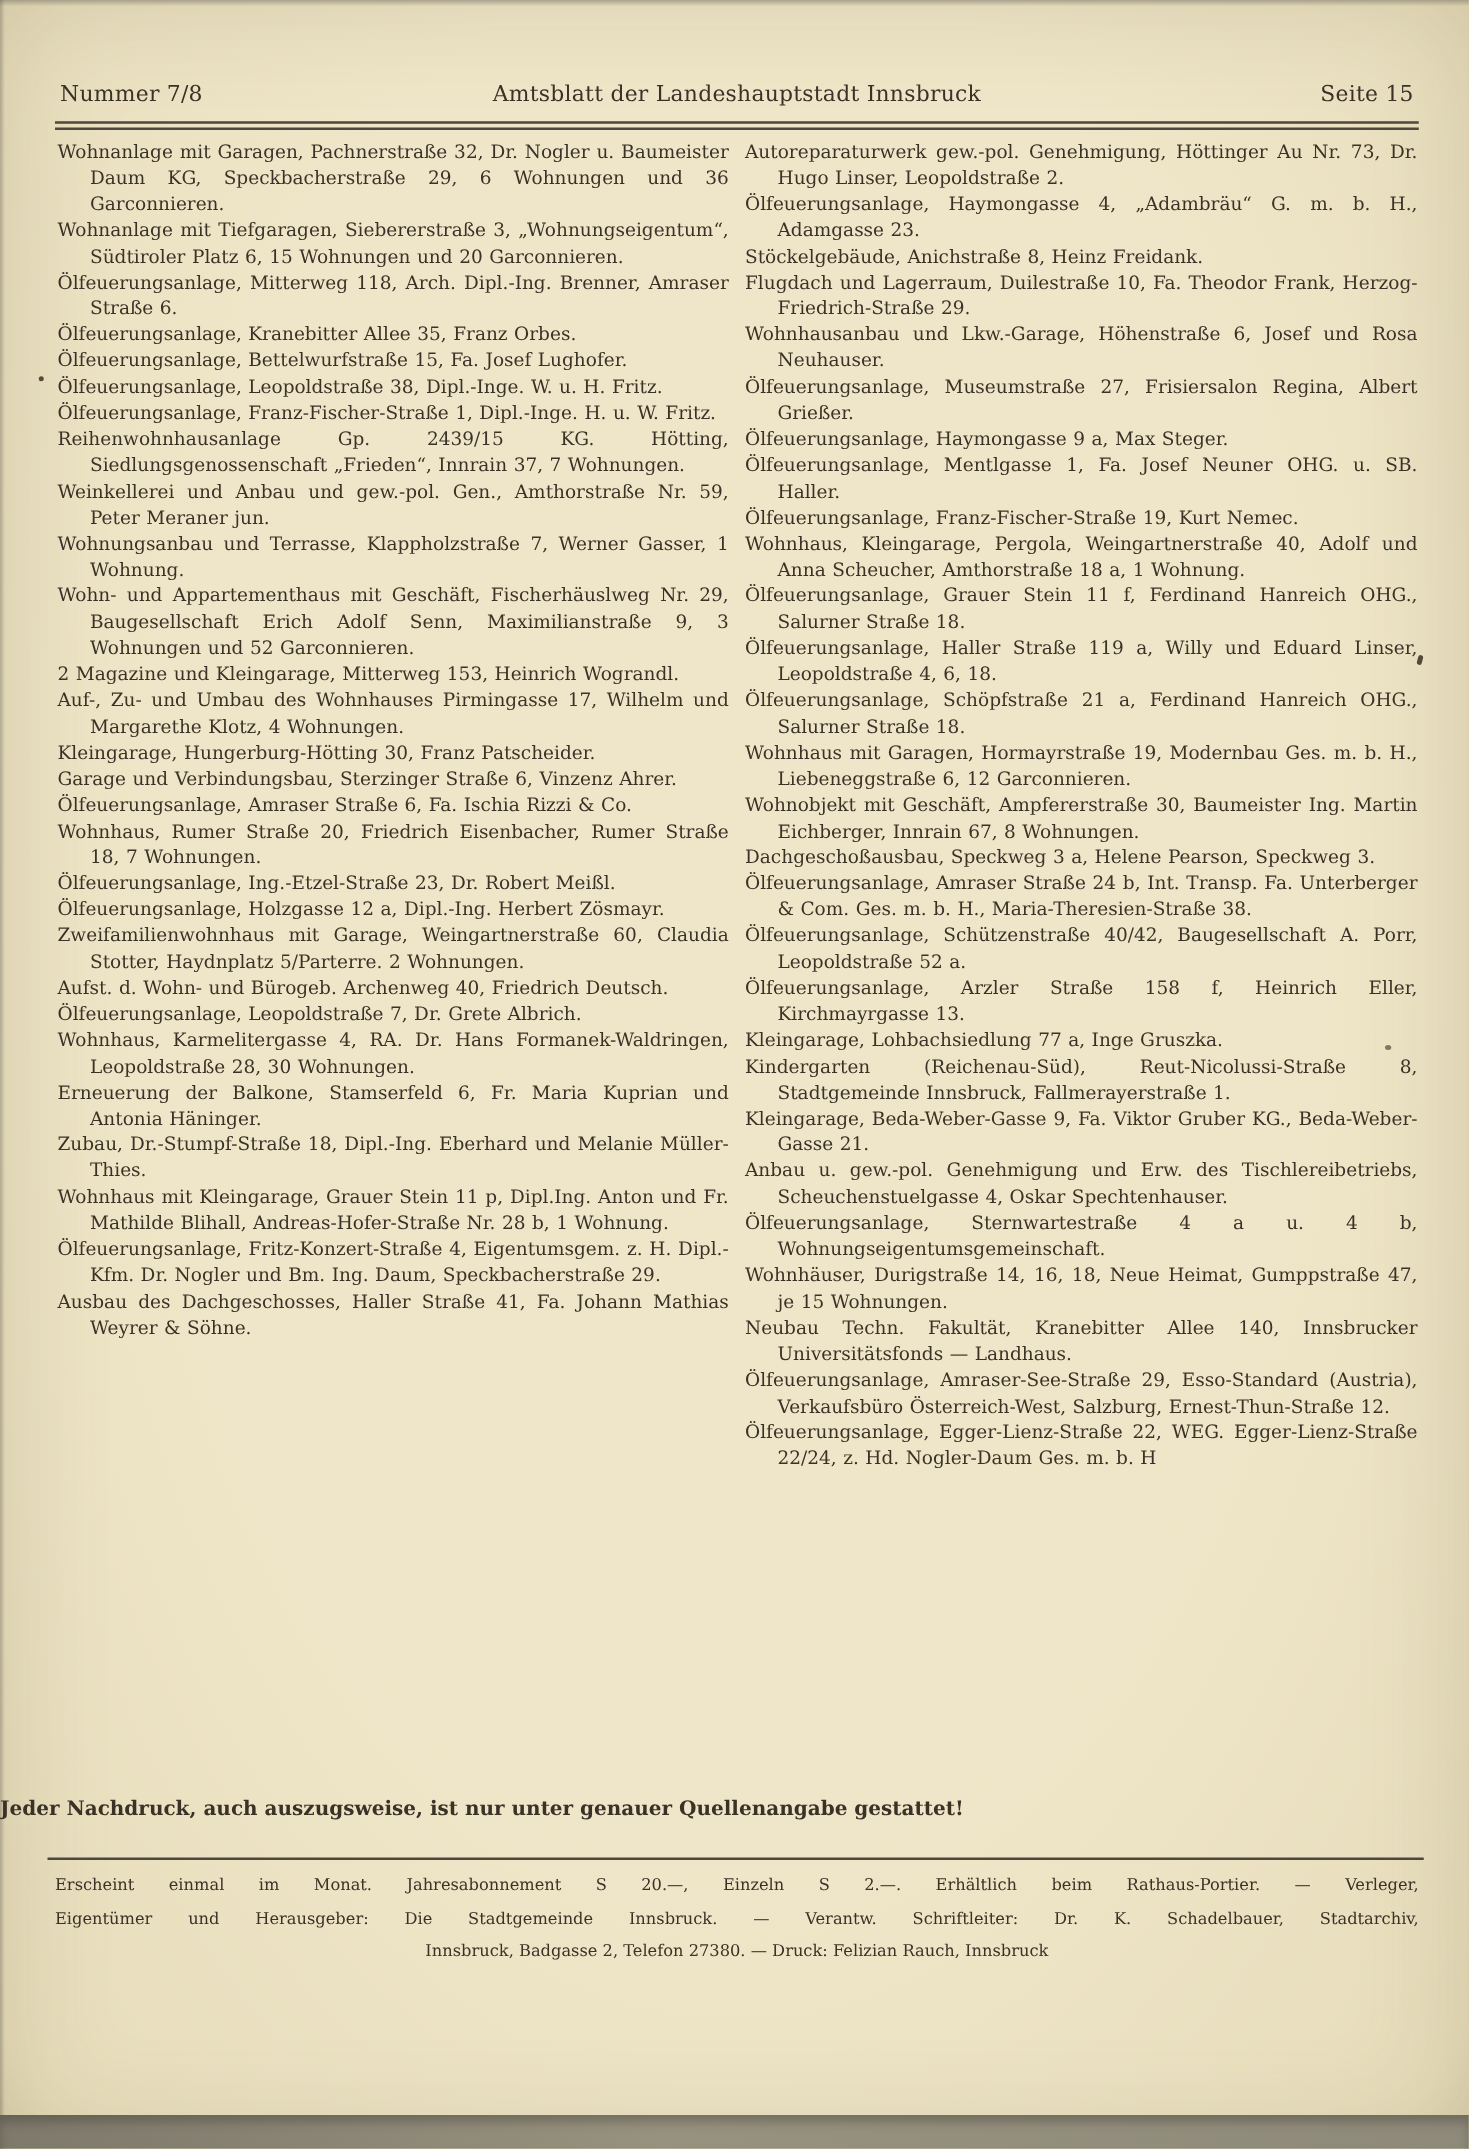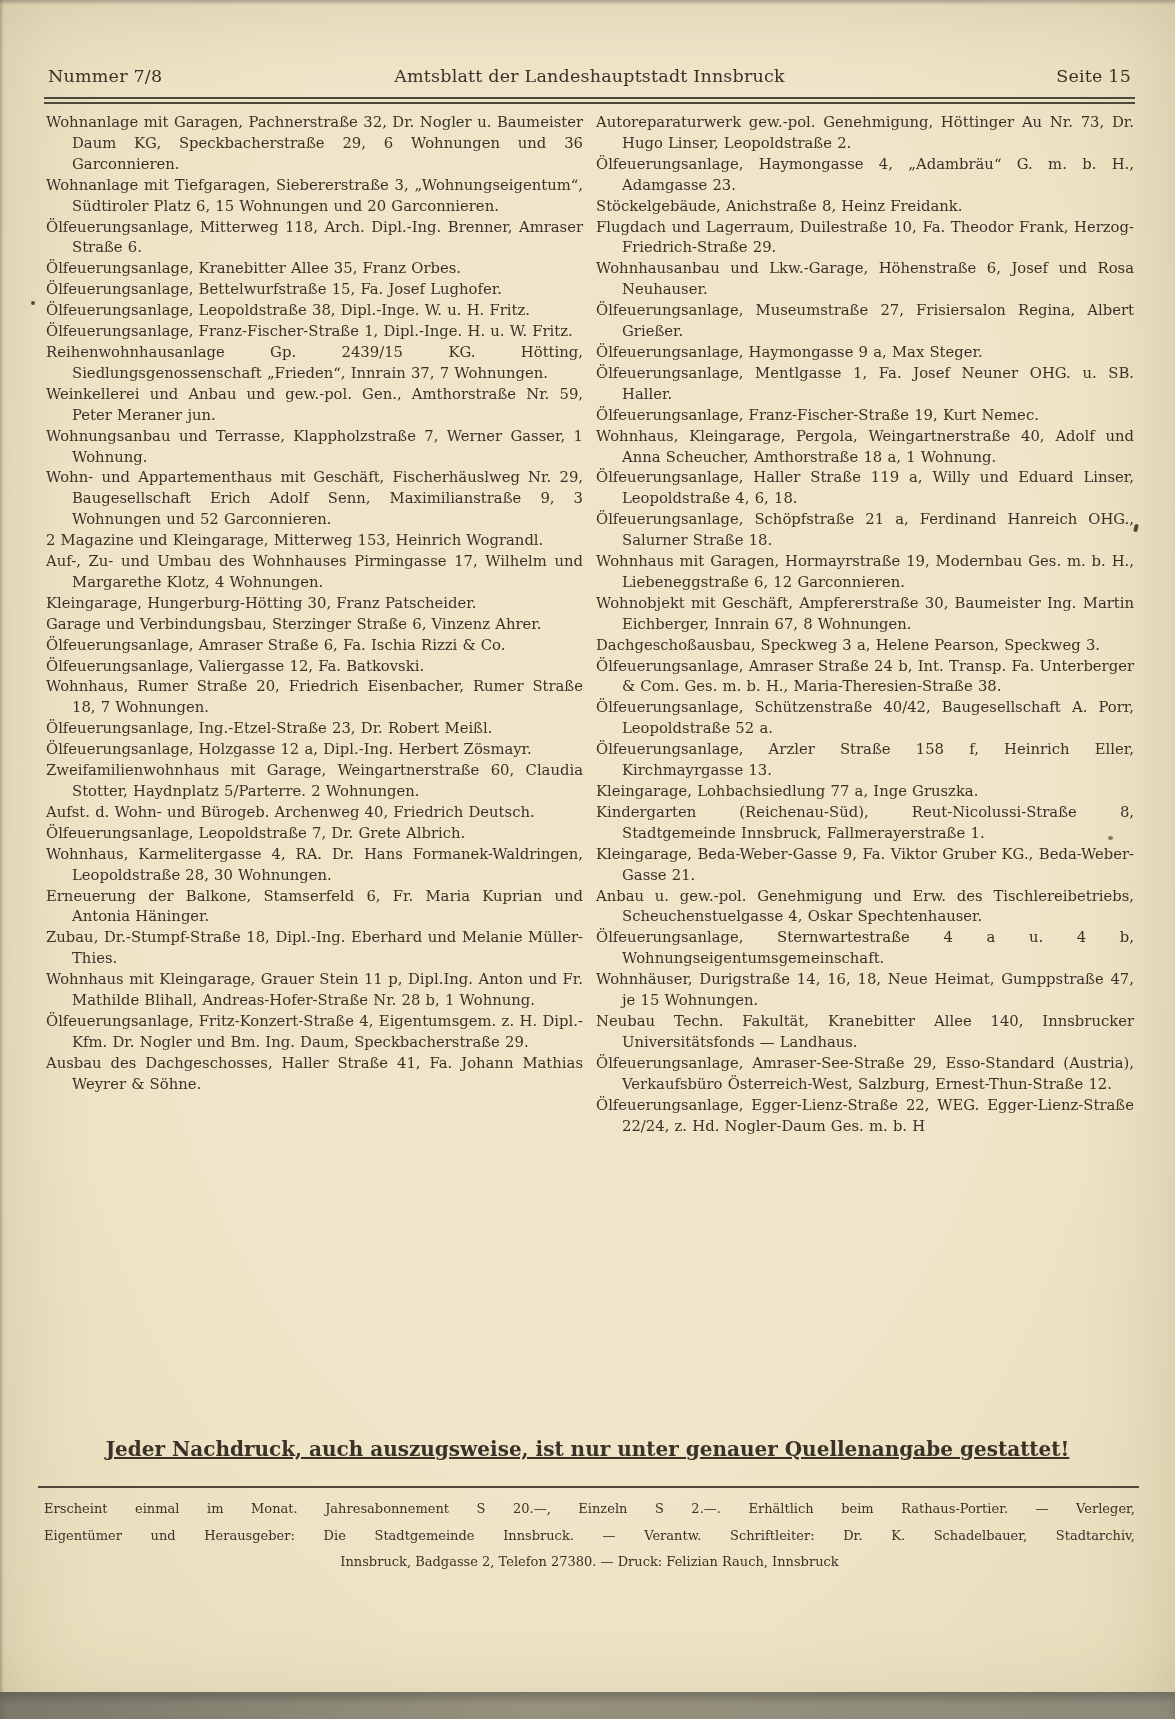--- a/index.html
+++ b/index.html
@@ -31,21 +31,21 @@
   .rule-double { position:absolute; top:97px; left:44px; right:40px; height:3px;
     border-top:2px solid #4e473b; border-bottom:2px solid #4e473b; }
 
   .col { position:absolute; top:112px; font-size:14.8px; line-height:20.9px;
     color:#3b3227; text-align:justify; word-spacing:0.5px; }
   .col-left  { left:46px;  width:537px; }
   .col-right { left:596px; width:538px; }
   .entry { margin:0; padding-left:26px; text-indent:-26px; }
 
   .notice { position:absolute; top:1437px; left:0; width:100%; margin:0;
-    text-align:center; font-size:20px; font-weight:bold; color:#3b3227;text-decoration:underline; }
+    text-align:left; font-size:16px; font-weight:bold; color:#3b3227; }
 
   .rule-single { position:absolute; top:1486px; left:38px; right:36px;
     border-top:2px solid #4e473b; }
 
   .imprint { position:absolute; top:1496px; left:44px; right:40px;
     font-size:13px; line-height:26.5px; color:#3b3227; }
   .imprint p { margin:0; }
   .imprint .justify { text-align:justify; text-align-last:justify; }
   .imprint .center  { text-align:center; }
 
@@ -81,21 +81,20 @@
       <p class="entry">Ölfeuerungsanlage, Franz-Fischer-Straße 1, Dipl.-Inge. H. u. W. Fritz.</p>
       <p class="entry">Reihenwohnhausanlage Gp. 2439/15 KG. Hötting, Siedlungsgenossenschaft „Frieden“, Innrain 37, 7 Wohnungen.</p>
       <p class="entry">Weinkellerei und Anbau und gew.-pol. Gen., Amthorstraße Nr. 59, Peter Meraner jun.</p>
       <p class="entry">Wohnungsanbau und Terrasse, Klappholzstraße 7, Werner Gasser, 1 Wohnung.</p>
       <p class="entry">Wohn- und Appartementhaus mit Geschäft, Fischerhäuslweg Nr. 29, Baugesellschaft Erich Adolf Senn, Maximilianstraße 9, 3 Wohnungen und 52 Garconnieren.</p>
       <p class="entry">2 Magazine und Kleingarage, Mitterweg 153, Heinrich Wograndl.</p>
       <p class="entry">Auf-, Zu- und Umbau des Wohnhauses Pirmingasse 17, Wilhelm und Margarethe Klotz, 4 Wohnungen.</p>
       <p class="entry">Kleingarage, Hungerburg-Hötting 30, Franz Patscheider.</p>
       <p class="entry">Garage und Verbindungsbau, Sterzinger Straße 6, Vinzenz Ahrer.</p>
       <p class="entry">Ölfeuerungsanlage, Amraser Straße 6, Fa. Ischia Rizzi &amp; Co.</p>
-      <p class="entry">Ölfeuerungsanlage, Valiergasse 12, Fa. Batkovski.</p>
       <p class="entry">Wohnhaus, Rumer Straße 20, Friedrich Eisenbacher, Rumer Straße 18, 7 Wohnungen.</p>
       <p class="entry">Ölfeuerungsanlage, Ing.-Etzel-Straße 23, Dr. Robert Meißl.</p>
       <p class="entry">Ölfeuerungsanlage, Holzgasse 12 a, Dipl.-Ing. Herbert Zösmayr.</p>
       <p class="entry">Zweifamilienwohnhaus mit Garage, Weingartnerstraße 60, Claudia Stotter, Haydnplatz 5/Parterre. 2 Wohnungen.</p>
       <p class="entry">Aufst. d. Wohn- und Bürogeb. Archenweg 40, Friedrich Deutsch.</p>
       <p class="entry">Ölfeuerungsanlage, Leopoldstraße 7, Dr. Grete Albrich.</p>
       <p class="entry">Wohnhaus, Karmelitergasse 4, RA. Dr. Hans Formanek-Waldringen, Leopoldstraße 28, 30 Wohnungen.</p>
       <p class="entry">Erneuerung der Balkone, Stamserfeld 6, Fr. Maria Kuprian und Antonia Häninger.</p>
       <p class="entry">Zubau, Dr.-Stumpf-Straße 18, Dipl.-Ing. Eberhard und Melanie Müller-Thies.</p>
       <p class="entry">Wohnhaus mit Kleingarage, Grauer Stein 11 p, Dipl.Ing. Anton und Fr. Mathilde Blihall, Andreas-Hofer-Straße Nr. 28 b, 1 Wohnung.</p>
@@ -108,20 +107,21 @@
   <p class="entry">Autoreparaturwerk gew.-pol. Genehmigung, Höttinger Au Nr. 73, Dr. Hugo Linser, Leopoldstraße 2.</p>
       <p class="entry">Ölfeuerungsanlage, Haymongasse 4, „Adambräu“ G. m. b. H., Adamgasse 23.</p>
       <p class="entry">Stöckelgebäude, Anichstraße 8, Heinz Freidank.</p>
       <p class="entry">Flugdach und Lagerraum, Duilestraße 10, Fa. Theodor Frank, Herzog-Friedrich-Straße 29.</p>
       <p class="entry">Wohnhausanbau und Lkw.-Garage, Höhenstraße 6, Josef und Rosa Neuhauser.</p>
       <p class="entry">Ölfeuerungsanlage, Museumstraße 27, Frisiersalon Regina, Albert Grießer.</p>
       <p class="entry">Ölfeuerungsanlage, Haymongasse 9 a, Max Steger.</p>
       <p class="entry">Ölfeuerungsanlage, Mentlgasse 1, Fa. Josef Neuner OHG. u. SB. Haller.</p>
       <p class="entry">Ölfeuerungsanlage, Franz-Fischer-Straße 19, Kurt Nemec.</p>
       <p class="entry">Wohnhaus, Kleingarage, Pergola, Weingartnerstraße 40, Adolf und Anna Scheucher, Amthorstraße 18 a, 1 Wohnung.</p>
+      <p class="entry">Ölfeuerungsanlage, Grauer Stein 11 f, Ferdinand Hanreich OHG., Salurner Straße 18.</p>
       <p class="entry">Ölfeuerungsanlage, Haller Straße 119 a, Willy und Eduard Linser, Leopoldstraße 4, 6, 18.</p>
       <p class="entry">Ölfeuerungsanlage, Schöpfstraße 21 a, Ferdinand Hanreich OHG., Salurner Straße 18.</p>
       <p class="entry">Wohnhaus mit Garagen, Hormayrstraße 19, Modernbau Ges. m. b. H., Liebeneggstraße 6, 12 Garconnieren.</p>
       <p class="entry">Wohnobjekt mit Geschäft, Ampfererstraße 30, Baumeister Ing. Martin Eichberger, Innrain 67, 8 Wohnungen.</p>
       <p class="entry">Dachgeschoßausbau, Speckweg 3 a, Helene Pearson, Speckweg 3.</p>
       <p class="entry">Ölfeuerungsanlage, Amraser Straße 24 b, Int. Transp. Fa. Unterberger &amp; Com. Ges. m. b. H., Maria-Theresien-Straße 38.</p>
       <p class="entry">Ölfeuerungsanlage, Schützenstraße 40/42, Baugesellschaft A. Porr, Leopoldstraße 52 a.</p>
       <p class="entry">Ölfeuerungsanlage, Arzler Straße 158 f, Heinrich Eller, Kirchmayrgasse 13.</p>
       <p class="entry">Kleingarage, Lohbachsiedlung 77 a, Inge Gruszka.</p>
       <p class="entry">Kindergarten (Reichenau-Süd), Reut-Nicolussi-Straße 8, Stadtgemeinde Innsbruck, Fallmerayerstraße 1.</p>

